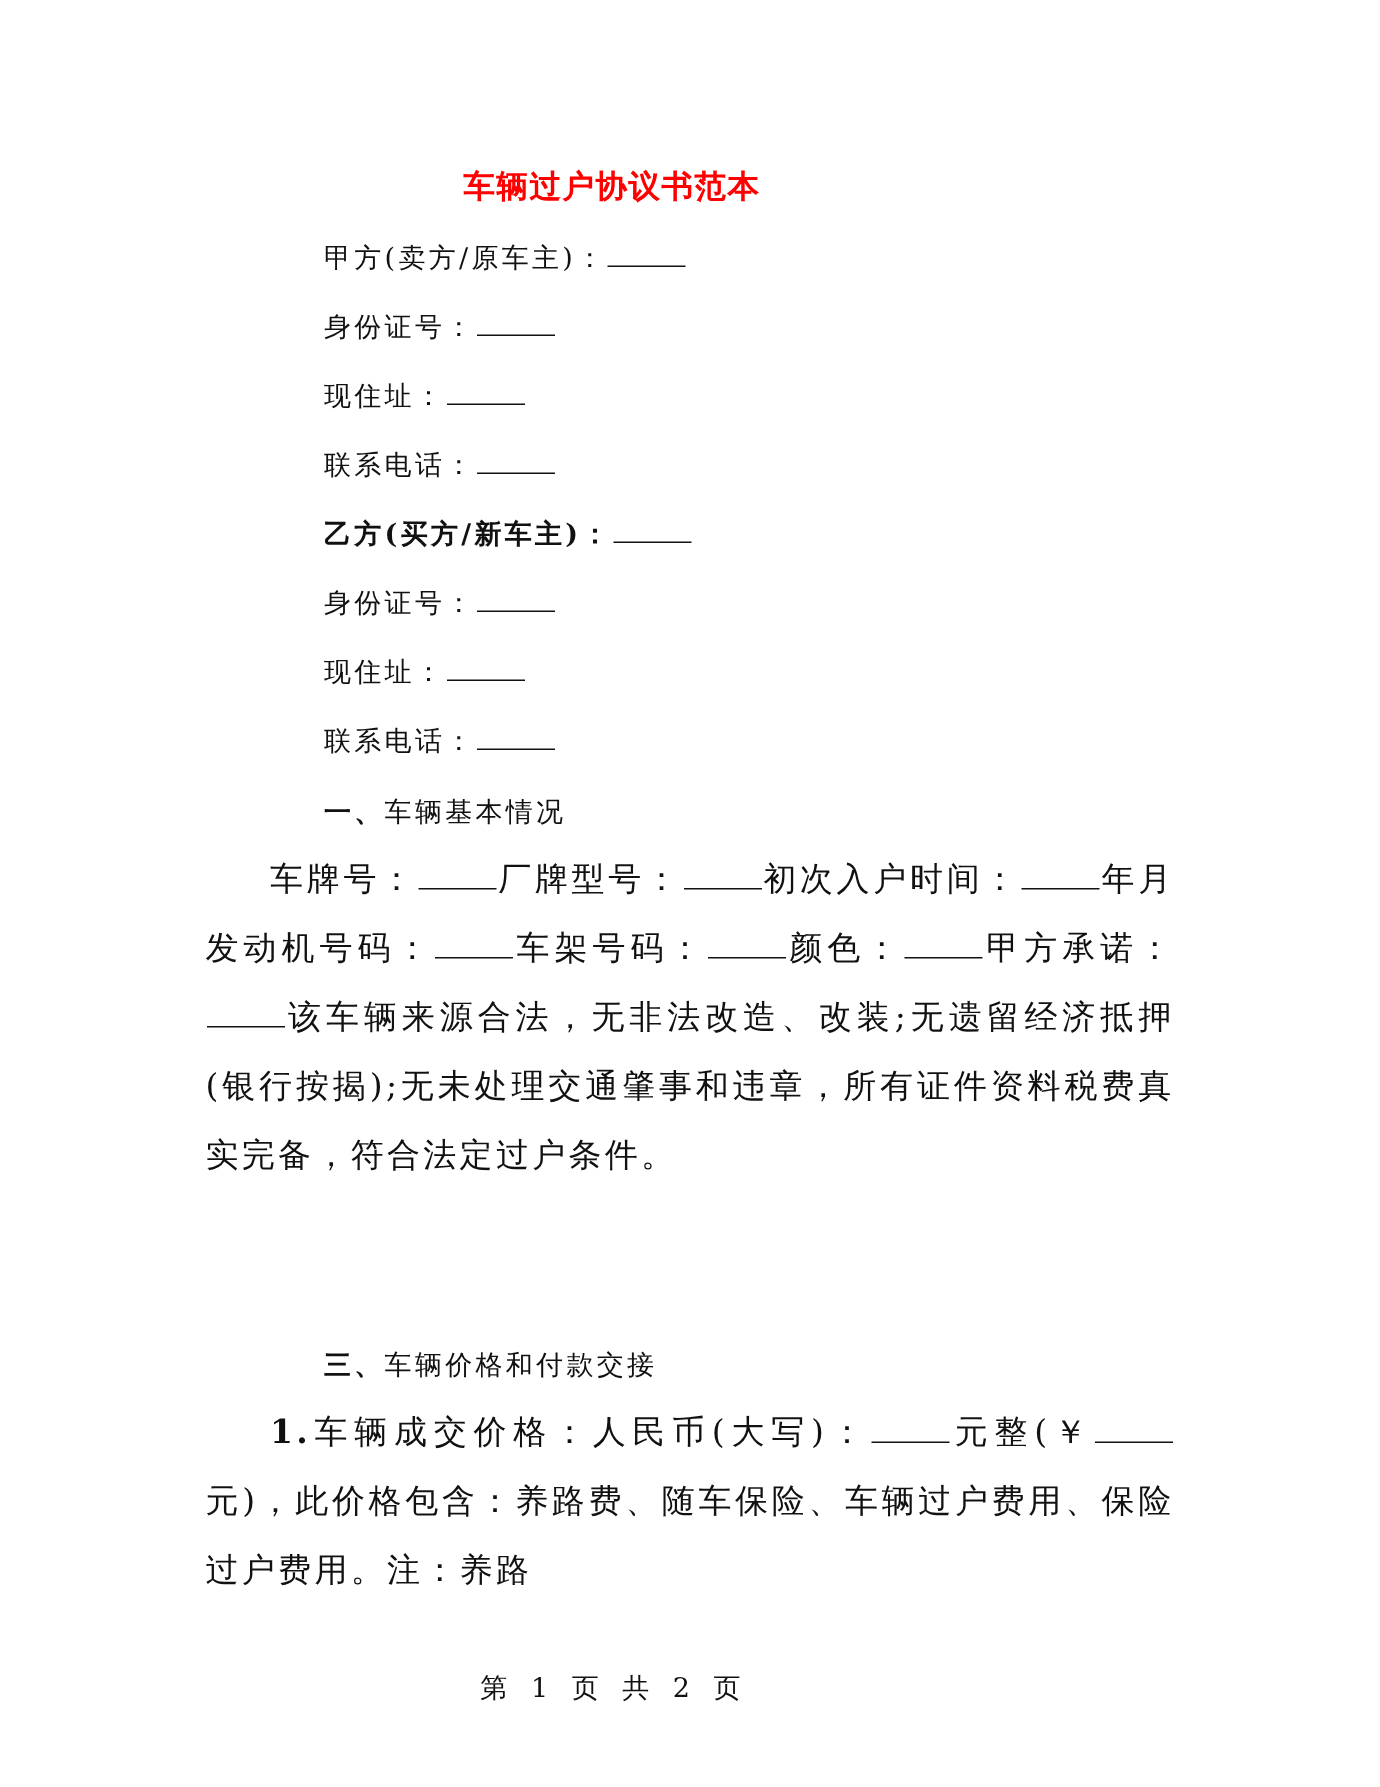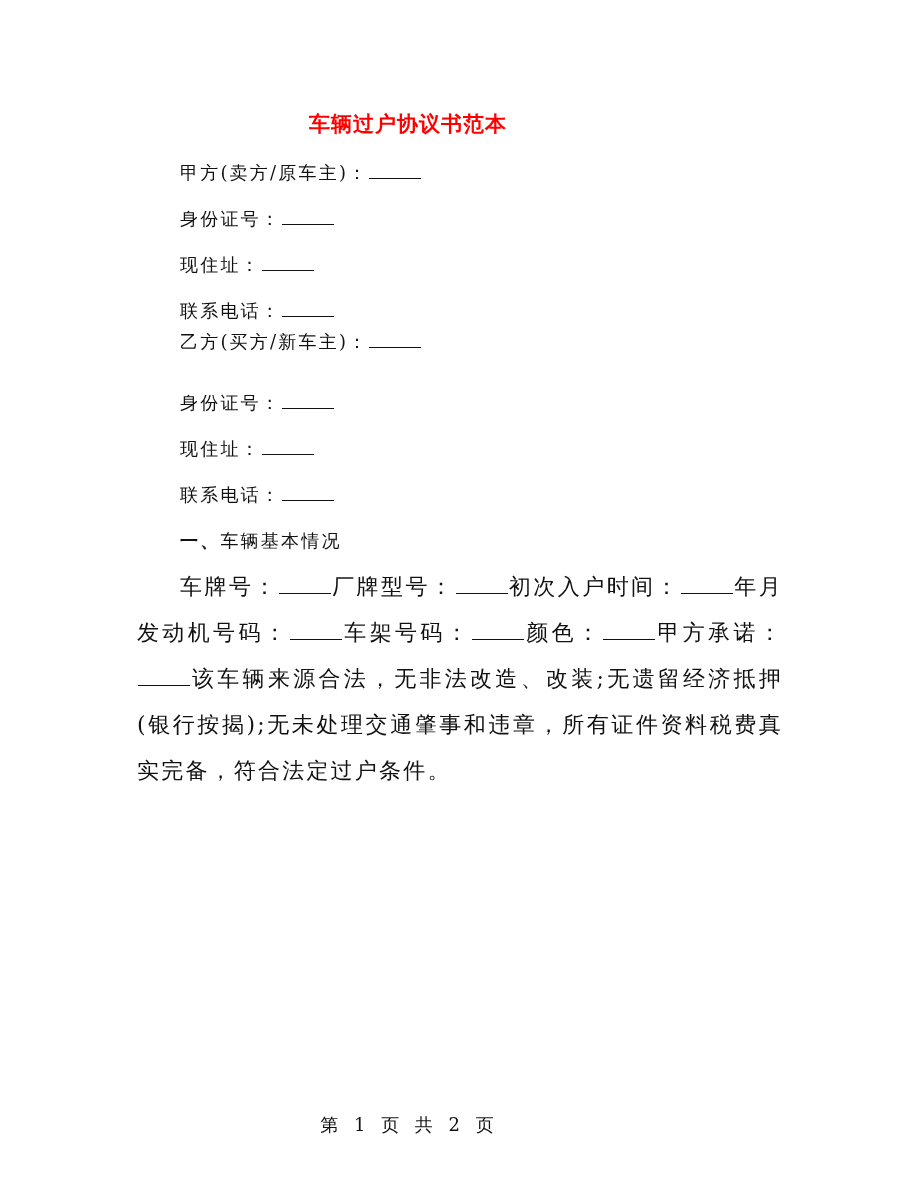--- a/index.html
+++ b/index.html
@@ -30,20 +30,21 @@
       color: #ff0000;
       letter-spacing: 1px;
       font-family: "DejaVu Sans", "Liberation Sans", sans-serif;
     }
     .line {
       position: absolute;
       font-size: 18px;
       letter-spacing: 2.2px;
       white-space: nowrap;
       line-height: 22px;
+      margin-left: 36px;
     }
     .indent { left: 180px; }
     .para {
       position: absolute;
       left: 137px;
       width: 646px;
       font-size: 22px;
       letter-spacing: 2.2px;
       line-height: 46px;
       text-indent: 43px;
@@ -81,36 +82,42 @@
   <div class="line indent" style="top:208px;">
     <span>身份证号：</span><span class="blank"></span>
   </div>
   <div class="line indent" style="top:254px;">
     <span>现住址：</span><span class="blank"></span>
   </div>
   <div class="line indent" style="top:300px;">
     <span>联系电话：</span><span class="blank"></span>
   </div>
 
-  <div class="line indent" style="top:331px;">
+  <div class="line indent" style="top:346px;font-weight:bold;">
     <span>乙方(买方/新车主)：</span><span class="blank"></span>
   </div>
   <div class="line indent" style="top:392px;">
     <span>身份证号：</span><span class="blank"></span>
   </div>
   <div class="line indent" style="top:438px;">
     <span>现住址：</span><span class="blank"></span>
   </div>
   <div class="line indent" style="top:484px;">
     <span>联系电话：</span><span class="blank"></span>
   </div>
 
   <div class="line indent" style="top:530px;font-family:Liberation Serif, serif;">
     <span class="bold">一、</span><span>车辆基本情况</span>
   </div>
   <div class="para" style="top:564px;">
     <span>车牌号：</span><span class="blank"></span><span>厂牌型号：</span><span class="blank"></span><span>初次入户时间：</span><span class="blank"></span><span>年月发动机号码：</span><span class="blank"></span><span>车架号码：</span><span class="blank"></span><span>颜色：</span><span class="blank"></span><span>甲方承诺：</span><span class="blank"></span><span>该车辆来源合法，无非法改造、改装;无遗留经济抵押(银行按揭);无未处理交通肇事和违章，所有证件资料税费真实完备，符合法定过户条件。</span>
   </div>
 
 
+  <div class="line indent" style="top:900px;">
+    <span class="bold">三、</span><span>车辆价格和付款交接</span>
+  </div>
+  <div class="para" style="top:932px;">
+    <span class="bold">1.</span><span>车辆成交价格：人民币(大写)：</span><span class="blank"></span><span>元整(￥</span><span class="blank"></span><span>元)，此价格包含：养路费、随车保险、车辆过户费用、保险过户费用。注：养路</span>
+  </div>
 
   <div class="footer">第 1 页 共 2 页</div>
 </div>
 
 </body></html>

